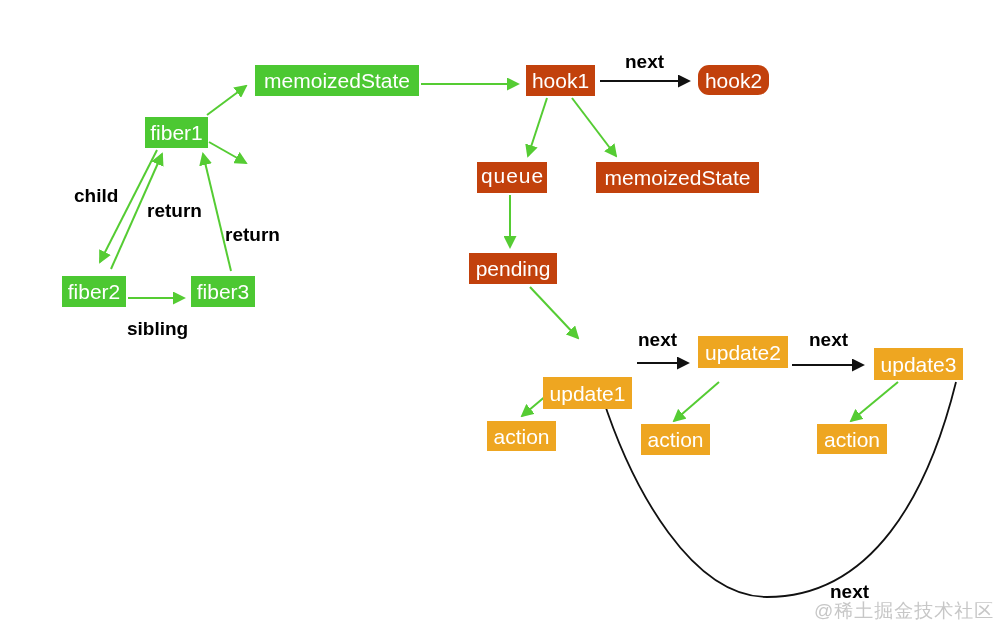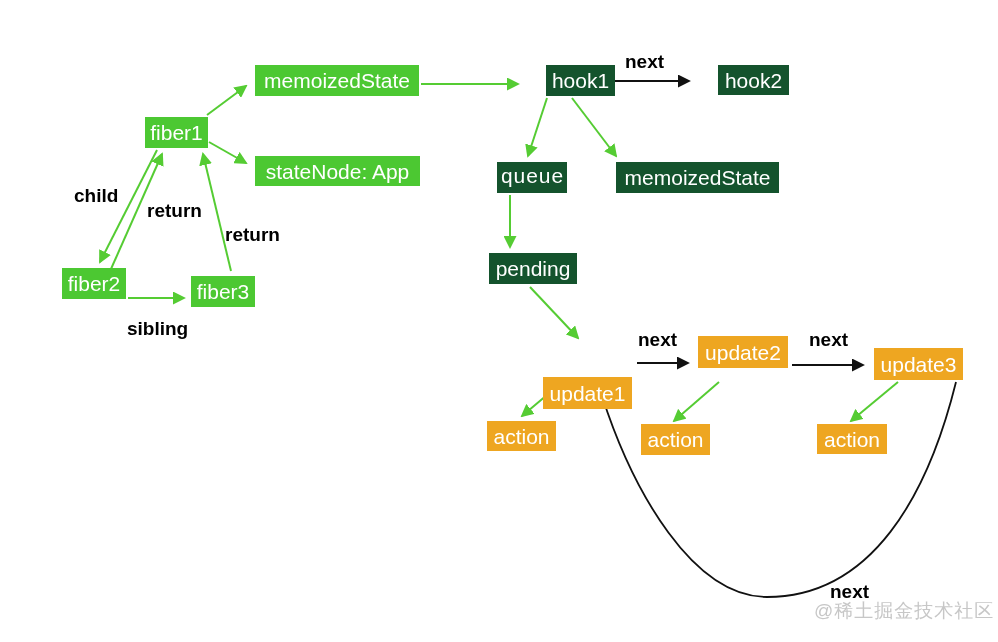--- a/index.html
+++ b/index.html
@@ -6,37 +6,37 @@
   .canvas{
     position:relative;width:998px;height:642px;background:#ffffff;overflow:hidden;
     font-family:"Liberation Sans","DejaVu Sans",sans-serif;
   }
   svg.edges{position:absolute;left:0;top:0;z-index:1;}
   .node{
     position:absolute;z-index:2;display:flex;align-items:center;justify-content:center;
     color:#ffffff;font-size:21px;font-weight:400;white-space:nowrap;line-height:1;
   }
   .green{background:#4CC832;}
-  .red{background:#14532d;margin-left:20px;}
+  .red{background:#c2410c;}
   .orange{background:#EEA621;}
   .edge-label{
     position:absolute;z-index:2;color:#000000;font-size:19px;font-weight:700;white-space:nowrap;line-height:1;
   }
   .watermark{
     position:absolute;z-index:2;color:#C7C7C7;font-size:19px;font-weight:400;white-space:nowrap;line-height:1;
     letter-spacing:1px;
   }
   
   #n-fiber1{left:145px;top:117px;width:63px;height:31px;}
   #n-memostate-fiber{left:255px;top:65px;width:164px;height:31px;}
   #n-statenode{left:255px;top:156px;width:165px;height:30px;}
-  #n-fiber2{left:62px;top:268px;width:64px;height:31px;}
+  #n-fiber2{left:62px;top:276px;width:64px;height:31px;}
   #n-fiber3{left:191px;top:276px;width:64px;height:31px;}
   #n-hook1{left:526px;top:65px;width:69px;height:31px;}
-  #n-hook2{left:698px;top:65px;width:71px;height:30px;}
+  #n-hook2{left:698px;top:65px;width:71px;height:30px;border-radius:11px;}
   #n-queue{left:477px;top:162px;width:70px;height:31px;font-family:Liberation Mono, monospace;}
   #n-memostate-hook{left:596px;top:162px;width:163px;height:31px;}
   #n-pending{left:469px;top:253px;width:88px;height:31px;}
   #n-update1{left:543px;top:345px;width:89px;height:32px;margin-top:32px;}
   #n-update2{left:698px;top:336px;width:90px;height:32px;}
   #n-update3{left:874px;top:348px;width:89px;height:32px;}
   #n-action1{left:487px;top:421px;width:69px;height:30px;}
   #n-action2{left:641px;top:424px;width:69px;height:31px;}
   #n-action3{left:817px;top:424px;width:70px;height:30px;}
   
@@ -81,21 +81,20 @@
     <line x1="898" y1="382" x2="851" y2="421" stroke="#55CC33" stroke-width="2" marker-end="url(#ag)"></line>
 
     <line x1="600" y1="81" x2="689" y2="81" stroke="#111111" stroke-width="2" marker-end="url(#ab)"></line>
     <line x1="637" y1="363" x2="688" y2="363" stroke="#111111" stroke-width="2" marker-end="url(#ab)"></line>
     <line x1="792" y1="365" x2="863" y2="365" stroke="#111111" stroke-width="2" marker-end="url(#ab)"></line>
     <path d="M 956 382 C 928 495, 872 597, 767 597 C 693 597, 633 492, 602 396" fill="none" stroke="#111111" stroke-width="1.8" marker-end="url(#ab)"></path>
   </svg>
 
   <div class="node green" id="n-fiber1">fiber1</div>
   <div class="node green" id="n-memostate-fiber">memoizedState</div>
-  <div class="node green" id="n-statenode">stateNode: App</div>
   <div class="node green" id="n-fiber2">fiber2</div>
   <div class="node green" id="n-fiber3">fiber3</div>
   <div class="node red" id="n-hook1">hook1</div>
   <div class="node red" id="n-hook2">hook2</div>
   <div class="node red" id="n-queue">queue</div>
   <div class="node red" id="n-memostate-hook">memoizedState</div>
   <div class="node red" id="n-pending">pending</div>
   <div class="node orange" id="n-update1">update1</div>
   <div class="node orange" id="n-update2">update2</div>
   <div class="node orange" id="n-update3">update3</div>

